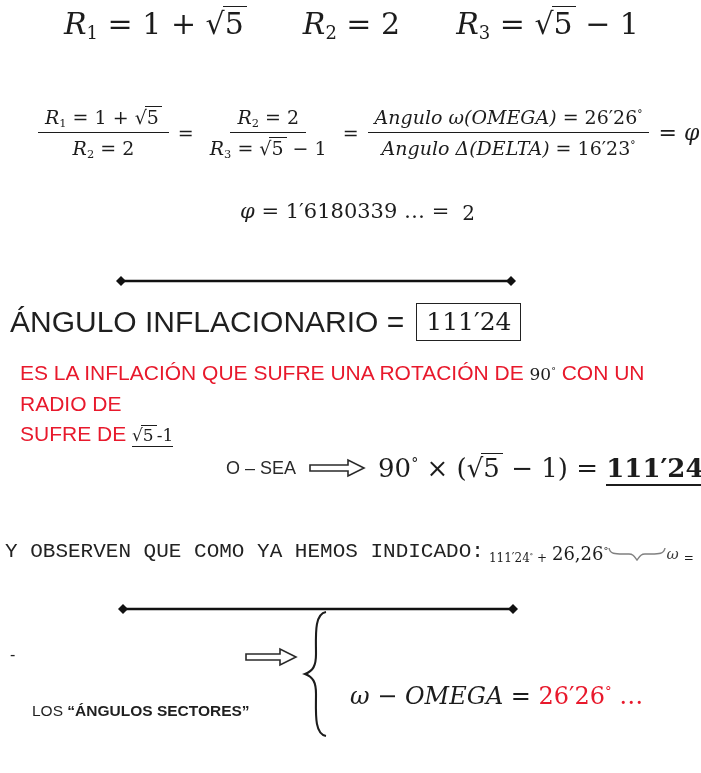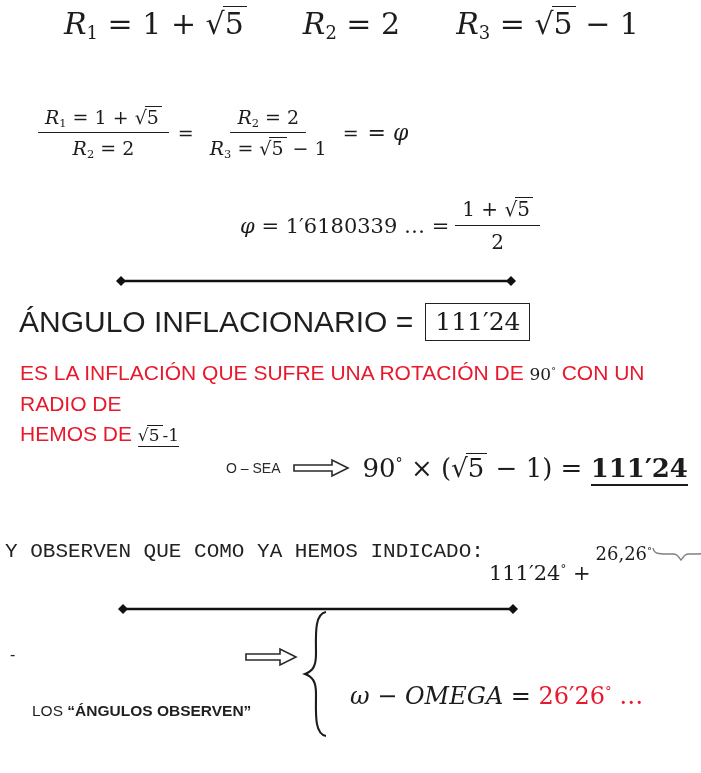--- a/index.html
+++ b/index.html
@@ -31,37 +31,37 @@
   #ratio-row .tail-phi{font-size:22px;}
   #phi-row{top:197px;left:240px;gap:6px;font-size:21px;}
   #phi-row .frac{font-size:20px;}
 
   .divider-svg .dline{stroke:#111;stroke-width:2.6px;}
   .divider-svg .ddia{fill:#111;}
   #divider1{top:272px;left:114px;}
   #divider2{top:600px;left:116px;}
 
   #heading{top:303px;left:10px;gap:12px;}
-  #heading .hlabel{font-family:"Liberation Sans",sans-serif;font-size:30px;color:#1f1f1f;margin-left:9px;}
+  #heading .hlabel{font-family:"Liberation Sans",sans-serif;font-size:30px;color:#1f1f1f;}
   #heading .hbox{border:1.6px solid #222;padding:3px 9px 4px;font-size:25px;font-family:"DejaVu Serif",serif;}
 
   #rednote{top:358px;left:8px;width:692px;font-size:21px;line-height:30px;color:var(--red);font-family:"Liberation Sans",sans-serif;margin-left:12px;}
   #rednote .angle{font-family:"DejaVu Serif",serif;font-size:17px;color:var(--black);}
   #rednote .giro-rad{font-family:"DejaVu Serif",serif;font-size:17px;color:var(--black);border-bottom:1.6px solid var(--black);padding-bottom:1px;}
 
   .arrow-svg .abody{fill:#fff;stroke:#2a2a2a;stroke-width:1.6px;}
 
   #osea{top:453px;left:226px;gap:12px;}
-  #osea .olabel{font-family:"Liberation Sans",sans-serif;font-size:14px;color:#2a2a2a;}
+  #osea .olabel{font-family:"Liberation Sans",sans-serif;font-size:18px;color:#2a2a2a;}
   #osea .omath{font-size:26px;}
   #osea .oresult{font-weight:bold;border-bottom:2.2px solid var(--black);padding-bottom:1px;}
 
   #observe{top:540px;left:5px;gap:5px;align-items:flex-start;}
   #observe .obtext{font-family:Liberation Mono, monospace;font-size:21px;color:#222;}
-  #observe .obmath{font-size:21px;margin-top:21px;}
+  #observe .obmath{font-size:12px;margin-top:11px;}
   #observe .ubgroup{display:inline-flex;flex-direction:row;align-items:center;margin-top:3px;}
   #observe .ubgroup .ubtext{font-size:18px;}
   #observe .ubrace{margin-top:1px;}
   #observe .ubrace .ubpath{fill:none;stroke:var(--brace-gray);stroke-width:1.4px;}
   #observe .ublabel{font-size:15px;font-style:italic;color:#3d3d3d;margin-top:1px;}
   #observe .obresult{color:var(--red);font-weight:bold;font-size:19px;margin-top:3px;}
 
   #dash{top:646px;left:10px;font-family:"Liberation Sans",sans-serif;font-size:16px;color:#222;}
   #sector-text{top:640px;left:32px;font-family:"Liberation Sans",sans-serif;font-size:15.5px;line-height:28.5px;color:#1f1f1f;white-space:pre-wrap;}
   #sector-text .b{font-weight:bold;}
@@ -88,47 +88,50 @@
     <span class="frac">
       <span class="num"><span class="mi">R</span><sub class="msub">1</sub><span class="mn"> = 1 + </span><span class="sqrt"><span class="mn">√</span><span class="rad mn">5</span></span></span>
       <span class="den"><span class="mi">R</span><sub class="msub">2</sub><span class="mn"> = 2</span></span>
     </span>
     <span class="mn">=</span>
     <span class="frac">
       <span class="num"><span class="mi">R</span><sub class="msub">2</sub><span class="mn"> = 2</span></span>
       <span class="den"><span class="mi">R</span><sub class="msub">3</sub><span class="mn"> = </span><span class="sqrt"><span class="mn">√</span><span class="rad mn">5</span></span><span class="mn"> − 1</span></span>
     </span>
     <span class="mn">=</span>
+    <span class="frac">
+      <span class="num"><span class="mi">Angulo ω(OMEGA) = </span><span class="mn">26′26</span><sup class="deg">°</sup></span>
+      <span class="den"><span class="mi">Angulo Δ(DELTA) = </span><span class="mn">16′23</span><sup class="deg">°</sup></span>
+    </span>
     <span class="tail-phi"><span class="mn">=</span> <span class="mi">φ</span></span>
   </div>
 
   <div class="abs row math" id="phi-row">
     <span><span class="mi">φ</span><span class="mn"> = 1′6180339 … = </span></span>
     <span class="frac">
-      <span class="num mn"><span>1 + </span><span class="sqrt"><span>√</span><span class="rad">5</span></span></span>
       <span class="den mn">2</span>
     </span>
   </div>
 
   <div class="abs" id="divider1">
     <svg class="divider-svg" width="404" height="18" viewBox="0 0 404 18">
       <line class="dline" x1="7" y1="9" x2="397" y2="9"></line>
       <polygon class="ddia" points="7,4 12,9 7,14 2,9"></polygon>
       <polygon class="ddia" points="397,4 402,9 397,14 392,9"></polygon>
     </svg>
   </div>
 
   <div class="abs row" id="heading">
     <span class="hlabel">ÁNGULO INFLACIONARIO =</span>
     <span class="hbox mn">111′24</span>
   </div>
 
   <div class="abs" id="rednote">
     <div><span>ES LA INFLACIÓN QUE SUFRE UNA ROTACIÓN DE </span><span class="angle"><span>90</span><sup class="deg">°</sup></span><span> CON UN RADIO DE</span></div>
-    <div><span>HEMOS DE </span><span class="giro-rad"><span class="sqrt"><span>√</span><span class="rad">5</span></span><span>-1</span></span></div>
+    <div><span>SUFRE DE </span><span class="giro-rad"><span class="sqrt"><span>√</span><span class="rad">5</span></span><span>-1</span></span></div>
   </div>
 
   <div class="abs row" id="osea">
     <span class="olabel">O – SEA</span>
     <svg class="arrow-svg" width="58" height="20" viewBox="0 0 58 20">
       <path class="abody" d="M2,7 L40,7 L40,2 L56,10 L40,18 L40,13 L2,13 Z"></path>
     </svg>
     <span class="omath math"><span class="mn">90</span><sup class="deg">°</sup><span class="mn"> × (</span><span class="sqrt"><span class="mn">√</span><span class="rad mn">5</span></span><span class="mn"> − 1) = </span><span class="oresult mn">111′24</span></span>
   </div>
 
@@ -150,21 +153,21 @@
     <svg class="divider-svg" width="404" height="18" viewBox="0 0 404 18">
       <line class="dline" x1="7" y1="9" x2="397" y2="9"></line>
       <polygon class="ddia" points="7,4 12,9 7,14 2,9"></polygon>
       <polygon class="ddia" points="397,4 402,9 397,14 392,9"></polygon>
     </svg>
   </div>
 
   <div class="abs" id="dash">-</div>
 
   <div class="abs" id="sector-text">
-    <div><span>LOS </span><span class="b">“ÁNGULOS OBSERVEN”</span></div>
+    <div><span>LOS </span><span class="b">“ÁNGULOS SECTORES”</span></div>
     
     
     
   </div>
 
   <div class="abs" id="bottom-arrow">
     <svg class="arrow-svg" width="54" height="20" viewBox="0 0 54 20">
       <path class="abody" d="M2,7 L36,7 L36,2 L52,10 L36,18 L36,13 L2,13 Z"></path>
     </svg>
   </div>

